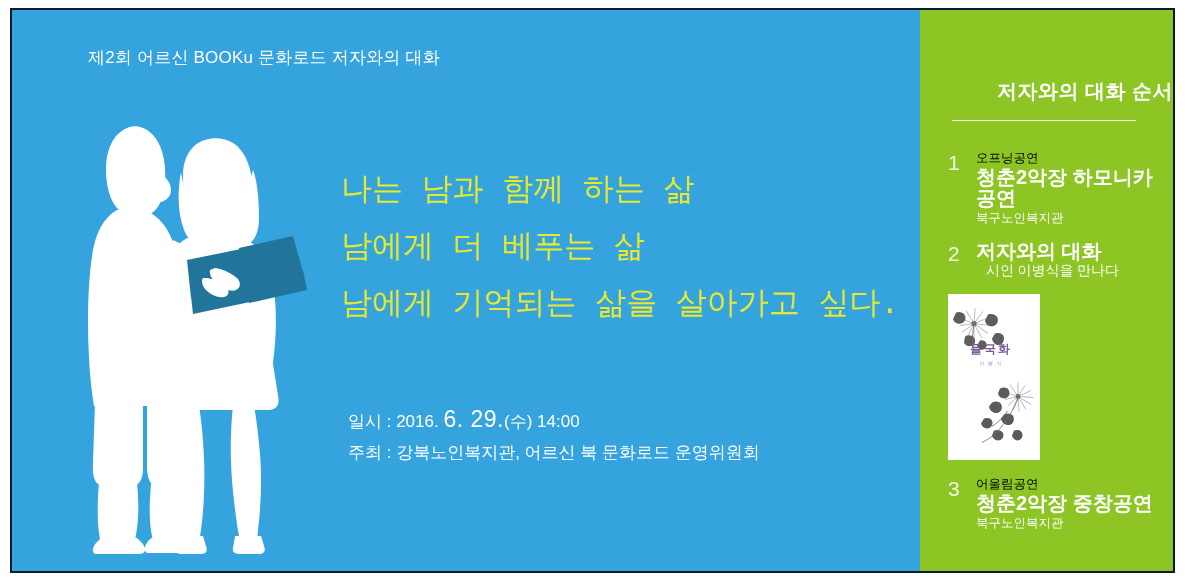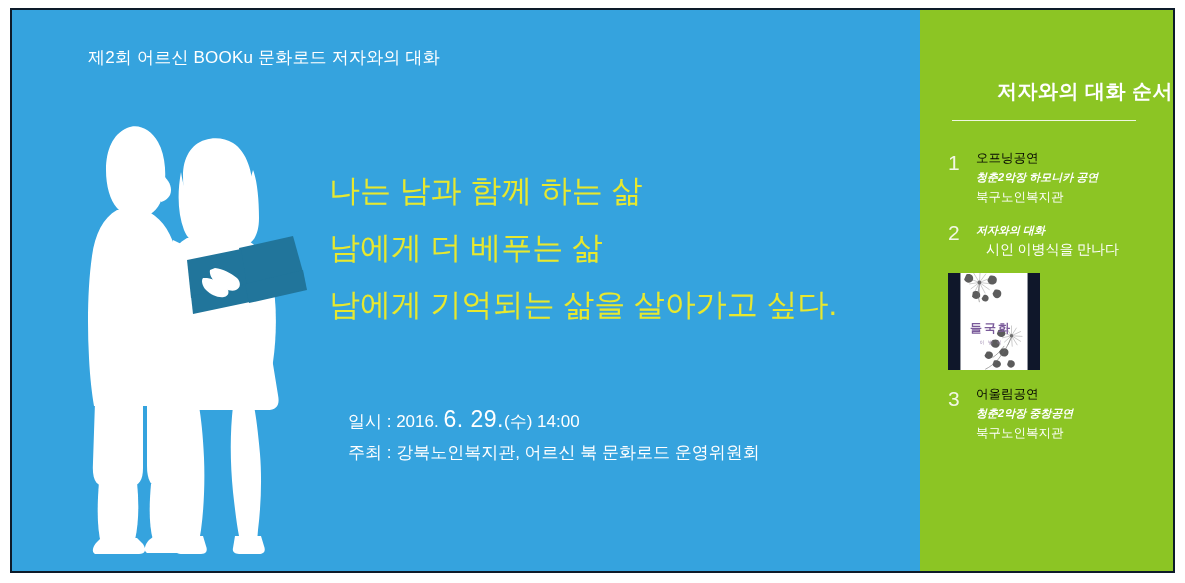--- a/index.html
+++ b/index.html
@@ -58,23 +58,24 @@
     left: 75px;
     top: 100px;
     width: 250px;
     height: 445px;
   }
   .artwork svg { display: block; width: 100%; height: 100%; }
 
   
   .headline {
     position: absolute;
-    left: 317px;
+    left: 329px;
     top: 152px;
     width: 540px;
+    font-family: Liberation Mono, monospace;
   }
   .headline-line {
     color: #e8e82e;
     font-size: 31px;
     line-height: 57px;
     font-weight: 400;
     white-space: nowrap;
   }
 
   .attribution {
@@ -156,25 +157,24 @@
     font-weight: 300;
     color: #f2f7e4;
   }
   .program-label {
     font-size: 12.5px;
     line-height: 17px;
     color: #000000;
     font-weight: 400;
   }
   .program-title {
-    font-size: 11px;
+    font-size: 20px;
     line-height: 21px;
     color: #ffffff;
     font-weight: 700;
-    font-style: italic;
   }
   .program-title.plain {
     font-weight: 700;
   }
   .program-venue {
     font-size: 12.5px;
     line-height: 18px;
     color: #ffffff;
     font-weight: 400;
   }
@@ -184,22 +184,22 @@
     color: #ffffff;
     padding-left: 10px;
     font-family: Liberation Serif, serif;
   }
 
   
   .book-cover {
     position: relative;
     margin: 10px 0 16px 28px;
     width: 92px;
-    height: 97px;
-    background: #0f172a;
+    height: 166px;
+    background: #ffffff;
     overflow: hidden;
   }
   .book-cover svg { position: absolute; inset: 0; width: 100%; height: 100%; }
   .book-title {
     position: absolute;
     left: 0;
     right: 6px;
     top: 47px;
     text-align: center;
     font-size: 12px;

